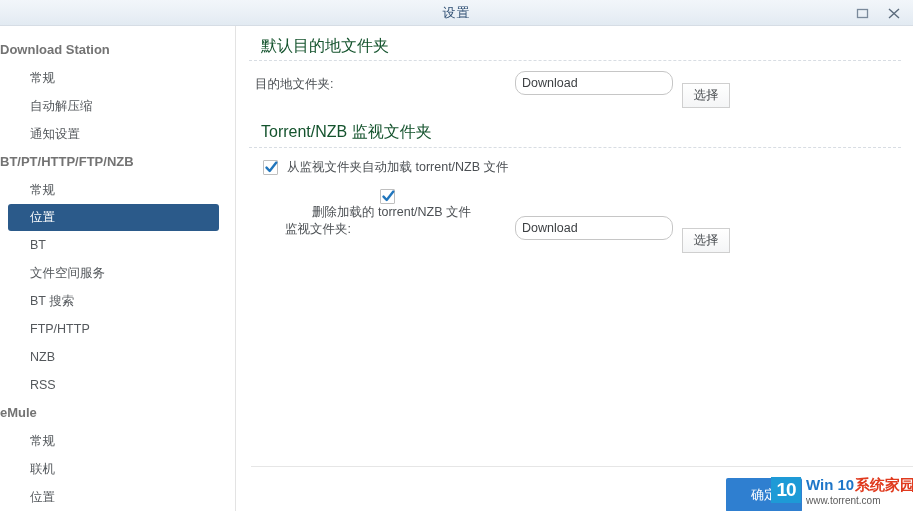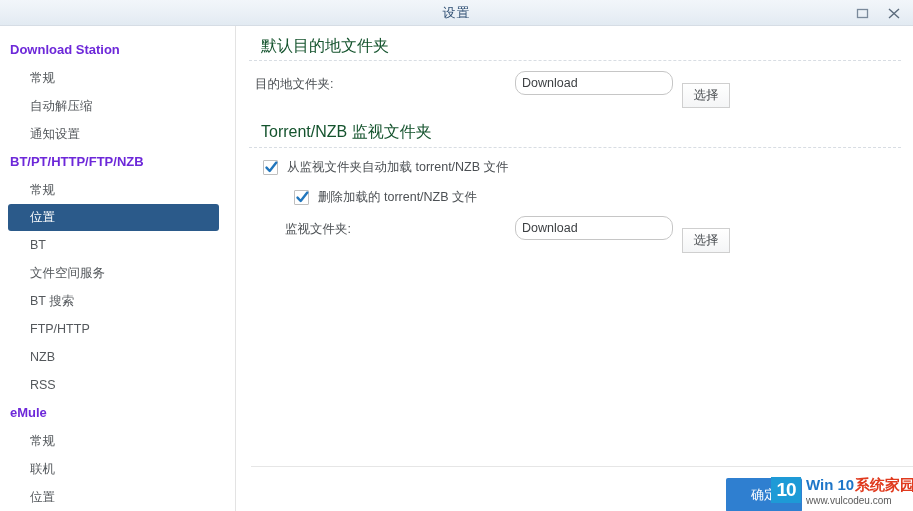--- a/index.html
+++ b/index.html
@@ -57,22 +57,22 @@
     left: 0; top: 26px;
     width: 236px; height: 485px;
     background: #ffffff;
     border-right: 1px solid #e3e3e3;
     box-sizing: border-box;
     overflow: hidden;
   }
   .nav-group-title {
     font-size: 13px;
     font-weight: bold;
-    color: #6d28d9;
-    padding-left: 10px;
+    color: #737373;
+    padding-left: 0;
     height: 28px;
     line-height: 28px;
     white-space: nowrap;
   }
   .nav-item {
     font-size: 12.5px;
     color: #54585c;
     padding-left: 30px;
     height: 28px;
     line-height: 28px;
@@ -326,21 +326,21 @@
 
     <div class="cb-row" style="left:26px; top:133px;">
       <span class="cb-box">
         <svg width="15" height="15" viewBox="0 0 15 15">
           <path d="M2.5 7.6 L5.7 11 L12.3 2.6" fill="none" stroke="#2176bd" stroke-width="2.4" stroke-linecap="round" stroke-linejoin="round"></path>
         </svg>
       </span>
       <span class="cb-label">从监视文件夹自动加载 torrent/NZB 文件</span>
     </div>
 
-    <div class="cb-row" style="left:57px; top:163px;">
+    <div class="cb-row" style="left:66px; top:163px;flex-direction:column;">
       <span class="cb-box">
         <svg width="15" height="15" viewBox="0 0 15 15">
           <path d="M2.5 7.6 L5.7 11 L12.3 2.6" fill="none" stroke="#2176bd" stroke-width="2.4" stroke-linecap="round" stroke-linejoin="round"></path>
         </svg>
       </span>
       <span class="cb-label">删除加载的 torrent/NZB 文件</span>
     </div>
 
     <div class="field-label" style="left:48px; top:195px;">监视文件夹:</div>
     <input class="txt-input" style="left: 278px; top: 190px;" type="text" value="Download">
@@ -349,16 +349,16 @@
 
   <div id="footer-rule"></div>
   <button id="ok-button">确定</button>
 
 
   <div id="win10-wm">
     <span class="logo-sq"></span>
     <span class="logo-ten">10</span>
     <span class="brand-win">Win 10</span>
     <span class="brand-cn">系统家园</span>
-    <span class="brand-url">www.vulcodeu.com</span>
+    <span class="brand-url">www.torrent.com</span>
   </div>
 
 </div>
 
 </body></html>

